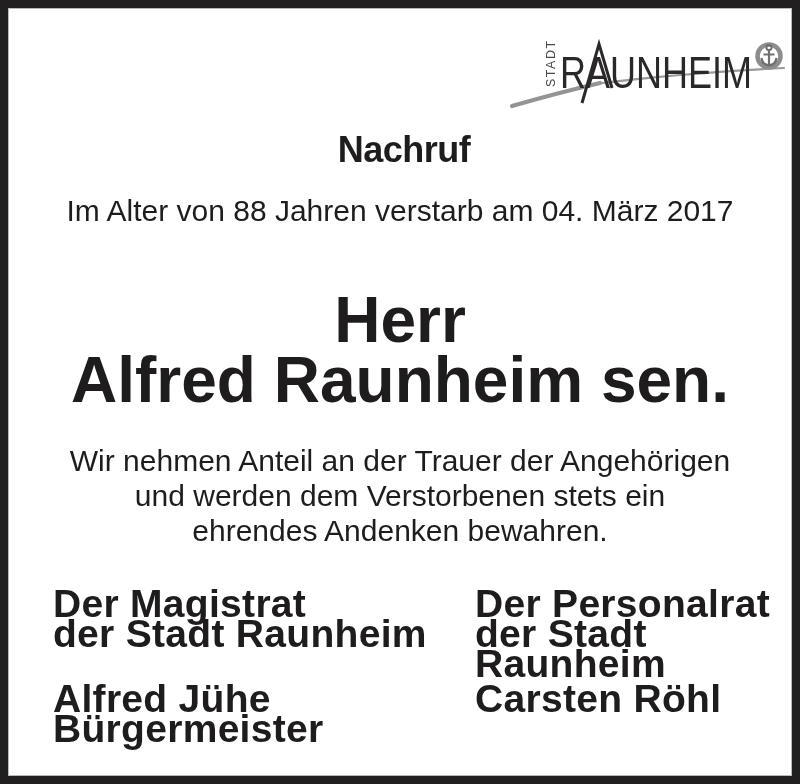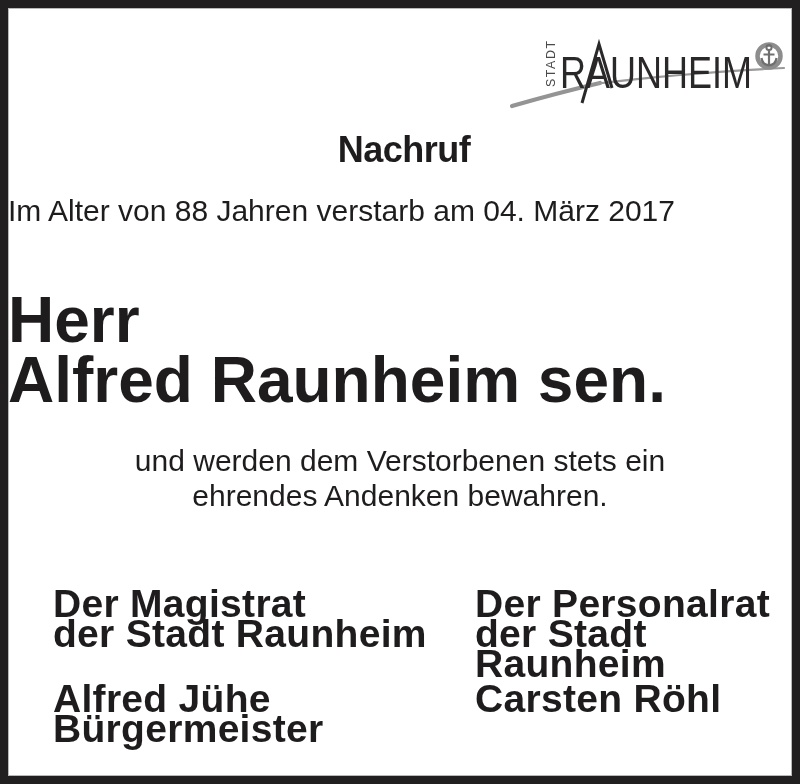--- a/index.html
+++ b/index.html
@@ -14,25 +14,25 @@
     color:#1e1c1d;
     overflow:hidden;
   }
   .logo { position:absolute; top:17px; left:490px; width:295px; height:85px; }
   .title {
     position:absolute; top:108px; left:8px; right:0;
     text-align:center; font-size:36px; font-weight:700; letter-spacing:-0.5px;margin-top:13px;
   }
   .intro {
     position:absolute; top:185px; left:0; right:0;
-    font-size:30px; line-height:35px; font-weight:400;
+    text-align:center; font-size:30px; line-height:35px; font-weight:400;
   }
   .deceased {
     position:absolute; top:282px; left:0; right:0;
-    font-size:64px; line-height:60px; font-weight:700;
+    text-align:center; font-size:64px; line-height:60px; font-weight:700;
   }
   .condolence {
     position:absolute; top:435px; left:0; right:0;
     text-align:center; font-size:30px; line-height:35px; font-weight:400;
   }
   .sig { position:absolute; font-size:39px; font-weight:700; line-height:30px; letter-spacing:0.3px; }
   .sig-org-left    { top:581px; left:45px; }
   .sig-org-right   { top:581px; left:467px; }
   .sig-person-left { top:676px; left:45px; }
   .sig-person-right{ top:676px; left:467px; }
@@ -72,20 +72,21 @@
   <div class="intro">
     <div>Im Alter von 88 Jahren verstarb am 04. März 2017</div>
   </div>
 
   <div class="deceased">
     <div>Herr</div>
     <div>Alfred Raunheim sen.</div>
   </div>
 
   <div class="condolence">
+    <div>Wir nehmen Anteil an der Trauer der Angehörigen</div>
     <div>und werden dem Verstorbenen stets ein</div>
     <div>ehrendes Andenken bewahren.</div>
   </div>
 
   <div class="sig sig-org-left">
     <div>Der Magistrat</div>
     <div>der Stadt Raunheim</div>
   </div>
   <div class="sig sig-org-right">
     <div>Der Personalrat</div>

